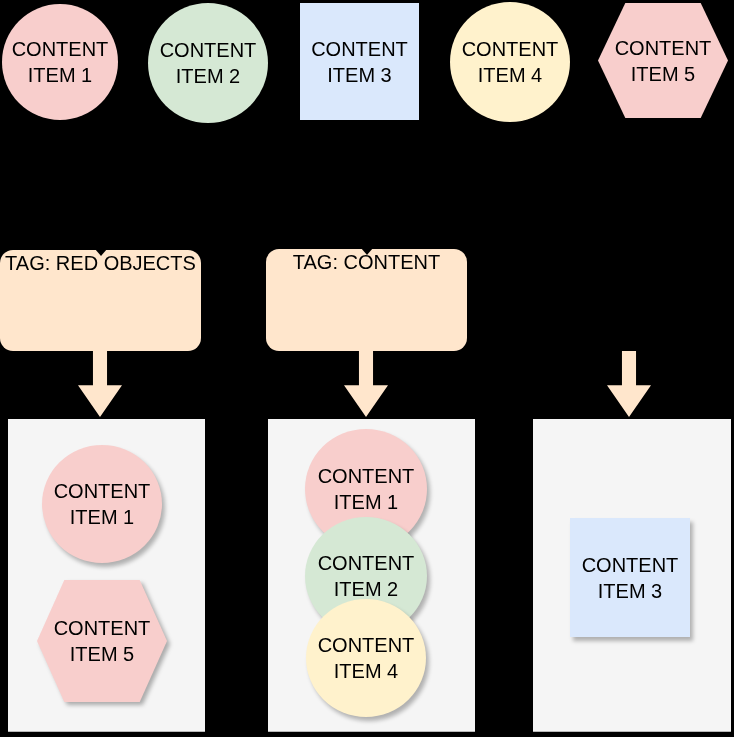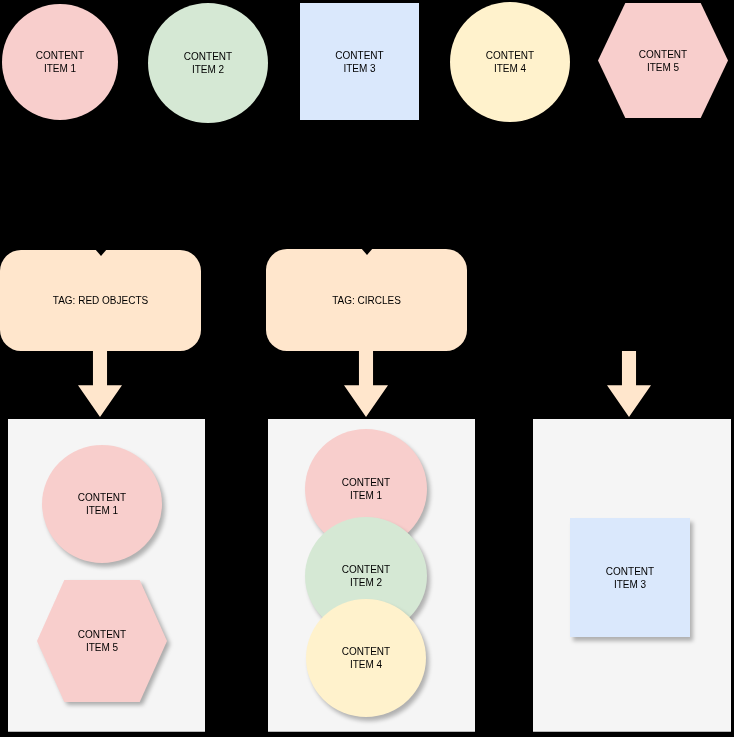--- a/index.html
+++ b/index.html
@@ -8,21 +8,21 @@
     width: 734px;
     height: 737px;
     background: #000000;
     overflow: hidden;
     font-family: "Liberation Sans", sans-serif;
     color: #000000;
   }
   .label {
     white-space: pre-line;
     text-align: center;
-    font-size: 10px;
+    font-size: 20px;
     line-height: 1.3;
     color: #000000;
   }
   .shape {
     position: absolute;
     display: flex;
     align-items: center;
     justify-content: center;
   }
   .circle { border-radius: 50%; }
@@ -39,23 +39,23 @@
     height: 100%;
     clip-path: polygon(21% 0%, 79% 0%, 100% 50%, 79% 100%, 21% 100%, 0% 50%);
     display: flex;
     align-items: center;
     justify-content: center;
   }
 
   .tag {
     position: absolute;
     background: #ffe6cc;
-    border-radius: 21px;
+    border-radius: 13px;
     display: flex;
-    align-items: center;
+    align-items: flex-start;
     justify-content: center;
   }
   .notch {
     position: absolute;
     top: -1px;
     left: 50%;
     transform: translateX(-50%);
     width: 0; height: 0;
     border-left: 6px solid transparent;
     border-right: 6px solid transparent;
@@ -135,21 +135,21 @@
 ITEM 5</span>
     </div>
   </div>
 
   <div class="tag p-t1">
     <span class="notch"></span>
     <span class="label">TAG: RED OBJECTS</span>
   </div>
   <div class="tag p-t2">
     <span class="notch"></span>
-    <span class="label">TAG: CIRCLES</span>
+    <span class="label">TAG: CONTENT</span>
   </div>
 
   <div class="block-arrow p-a1"></div>
   <div class="block-arrow p-a2"></div>
   <div class="block-arrow p-a3"></div>
 
   <div class="bin p-k1"></div>
   <div class="bin p-k2"></div>
   <div class="bin p-k3"></div>
 

